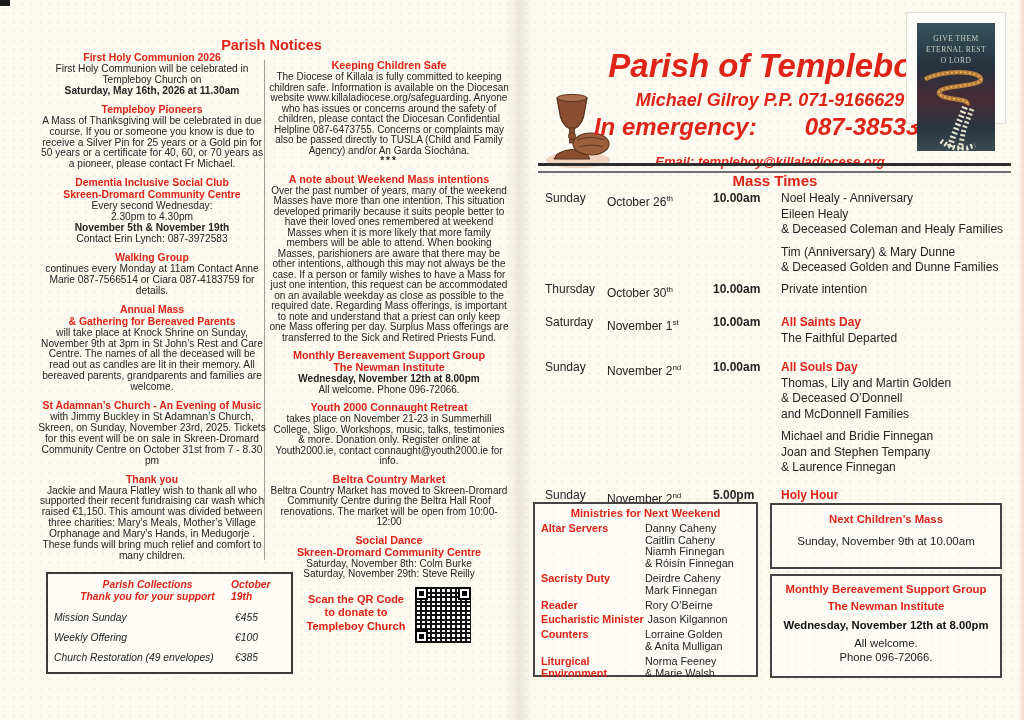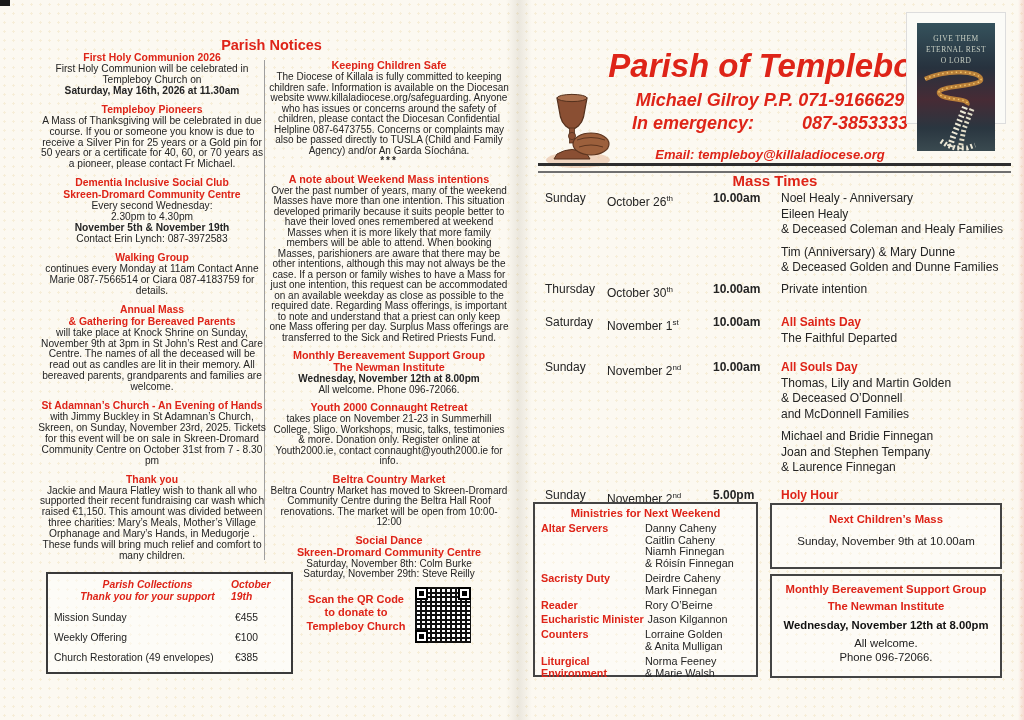--- a/index.html
+++ b/index.html
@@ -29,40 +29,40 @@
   .sec p{margin:0;}
   .bold{font-weight:700;}
   .stars{letter-spacing:2px;font-weight:700;}
   .divider{position:absolute;left:264px;top:60px;width:1px;height:500px;background:#9f9f9f;}
 
   .collections{position:absolute;left:46px;top:572px;width:247px;border:2px solid #3a3a3a;
     background:rgba(255,255,255,0.45);font-size:10.3px;box-sizing:border-box;}
   .coll-head{display:flex;padding:5px 6px 1px 16px;font-style:italic;font-weight:700;color:#de2418;line-height:11.5px;}
   .coll-head .t{flex:1;text-align:center;}
   .coll-head .d{width:54px;text-align:left;}
-  .coll-row{display:flex;padding:0 6px;margin:9px 0;color:#222;}
+  .coll-row{display:flex;font-style:italic;padding:0 6px;margin:9px 0;color:#222;}
   .coll-row .lbl{flex:1;text-align:left;}
   .coll-row .amt{width:50px;text-align:left;}
 
   .qr-sec{display:flex;align-items:flex-start;justify-content:center;gap:10px;margin-top:5px;}
   .qr-text{color:#de2418;font-weight:700;font-size:11px;line-height:13.5px;margin-top:6px;text-align:center;}
   .qr{width:56px;height:56px;position:relative;background-color:#fff;flex:0 0 auto;
     background-image:
       repeating-linear-gradient(0deg,#111 0 2px,transparent 2px 4px,#111 4px 6px,transparent 6px 9px),
       repeating-linear-gradient(90deg,#111 0 2px,transparent 2px 5px,#111 5px 7px,transparent 7px 10px);}
   .qr .f{position:absolute;width:13px;height:13px;border:2.5px solid #000;background:#fff;box-sizing:border-box;}
   .qr .f::after{content:"";position:absolute;inset:2px;background:#000;}
   .qr .f.tl{left:0;top:0;} .qr .f.tr{right:0;top:0;} .qr .f.bl{left:0;bottom:0;}
 
   
   .rp-head{position:absolute;left:560px;top:48px;width:420px;text-align:center;
     color:#de2418;font-style:italic;font-weight:700;}
   .rp-title{font-size:33px;line-height:36px;}
   .rp-line1{font-size:18px;margin-top:6px;}
-  .rp-line2{font-size:18px;margin-top:2px;display:flex;justify-content:center;gap:48px;}
+  .rp-line2{font-size:24px;margin-top:2px;display:flex;justify-content:center;gap:48px;}
   .rp-line3{font-size:13px;margin-top:13px;}
   .chalice{position:absolute;left:540px;top:90px;}
   .holy-card{position:absolute;left:906px;top:12px;width:100px;height:112px;background:#fbfbf7;
     border:1px solid #ddd;box-sizing:border-box;padding:10px 10px 8px 10px;}
   .rule{position:absolute;left:538px;top:163px;width:473px;height:5px;
     border-top:3px solid #2e2e2e;border-bottom:2px solid #6f6f6f;}
   .mass-title{position:absolute;left:540px;top:172px;width:470px;text-align:center;
     color:#de2418;font-weight:700;font-size:15px;}
   .mass{position:absolute;left:545px;top:191px;width:468px;font-size:12px;}
   .mass-row{display:grid;grid-template-columns:58px 102px 64px 1fr;column-gap:4px;line-height:15.5px;}
@@ -125,21 +125,21 @@
   <section class="sec">
     <h3>Walking Group</h3>
     <p>continues every Monday at 11am Contact Anne Marie 087-7566514 or Ciara 087-4183759 for details.</p>
   </section>
   <section class="sec">
     <h3>Annual Mass</h3>
     <h3>&amp; Gathering for Bereaved Parents</h3>
     <p>will take place at Knock Shrine on Sunday, November 9th at 3pm in St John’s Rest and Care Centre. The names of all the deceased will be read out as candles are lit in their memory. All bereaved parents, grandparents and families are welcome.</p>
   </section>
   <section class="sec">
-    <h3>St Adamnan’s Church - An Evening of Hands</h3>
+    <h3>St Adamnan’s Church - An Evening of Music</h3>
     <p>with Jimmy Buckley in St Adamnan’s Church, Skreen, on Sunday, November 23rd, 2025. Tickets for this event will be on sale in Skreen-Dromard Community Centre on October 31st from 7 - 8.30 pm</p>
   </section>
   <section class="sec">
     <h3>Thank you</h3>
     <p>Jackie and Maura Flatley wish to thank all who supported their recent fundraising car wash which raised €1,150. This amount was divided between three charities: Mary’s Meals, Mother’s Village Orphanage and Mary’s Hands, in Medugorje . These funds will bring much relief and comfort to many children.</p>
   </section>
 </div>
 
 <div class="collections">
   <div class="coll-head">

